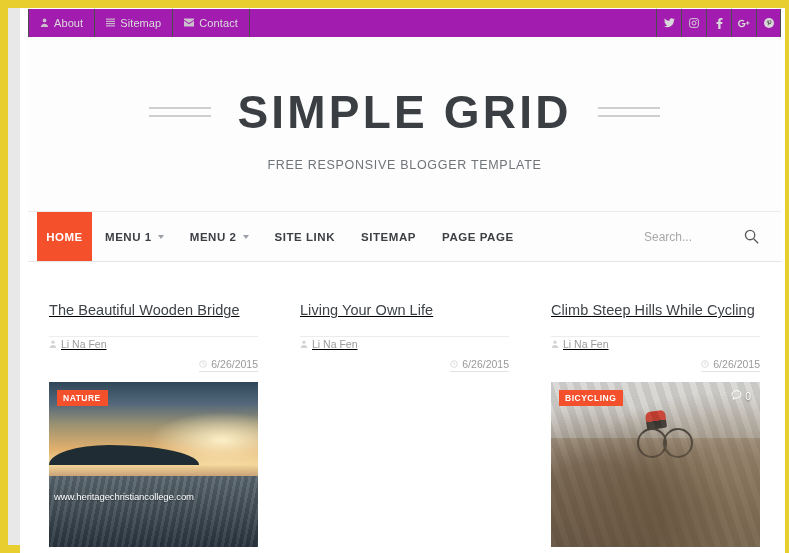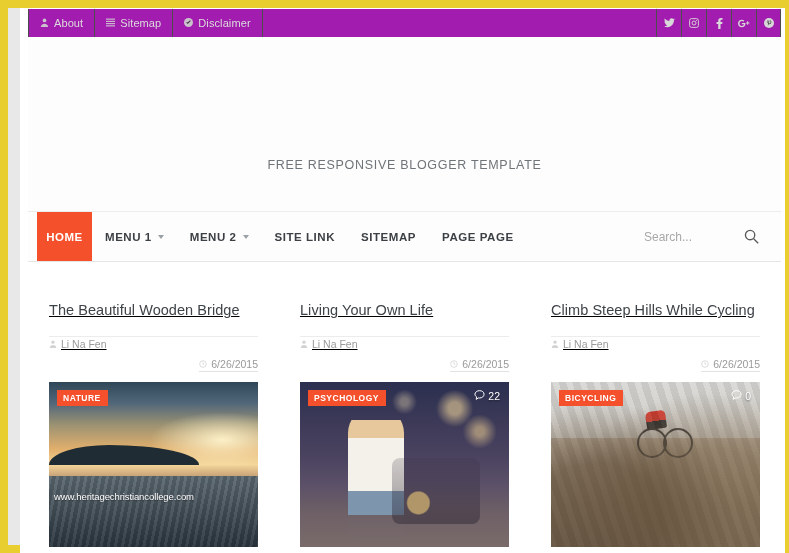--- a/index.html
+++ b/index.html
@@ -397,30 +397,30 @@
             <svg width="9" height="9" viewBox="0 0 16 16" fill="#cfcfcf">
                 <rect y="1" width="16" height="2"></rect>
                 <rect y="5" width="16" height="2"></rect>
                 <rect y="9" width="16" height="2"></rect>
                 <rect y="13" width="16" height="2"></rect>
               </svg>
           </span>
           <span>Sitemap</span>
         </a>
 
-
         <a class="topnav-item">
           <span class="ti">
-            <svg width="9" height="9" viewBox="0 0 16 16" fill="#cfcfcf">
-                <circle cx="8" cy="8" r="8"></circle>
-                <path d="M4 8.2l2.6 2.6L12 5.4l-1.3-1.3-4.1 4.1-1.3-1.3z" fill="#3a3a3a"></path>
+            <svg width="10" height="9" viewBox="0 0 18 14" fill="#cfcfcf">
+                <path d="M0 0h18v2L9 8 0 2z"></path>
+                <path d="M0 4l9 6 9-6v10H0z"></path>
               </svg>
           </span>
-          <span>Disclaimer</span>
-        </a>
+          <span>Contact</span>
+        </a>
+
       </nav>
 
       <div id="topbar-spacer"></div>
 
       <div class="social">
         <a class="social-item">
           <svg width="11" height="10" viewBox="0 0 20 17" fill="#d8d8d8">
               <path d="M20 2c-.7.3-1.5.5-2.4.6.9-.5 1.5-1.3 1.8-2.3-.8.5-1.7.8-2.6 1C16 .5 15 0 13.8 0c-2.2 0-4 1.8-4 4.1 0 .3 0 .6.1.9C6.6 4.8 3.5 3.1 1.4.5c-.4.6-.6 1.3-.6 2.1 0 1.4.7 2.7 1.8 3.4-.7 0-1.3-.2-1.8-.5v.1c0 2 1.4 3.6 3.2 4-.3.1-.7.1-1.1.1-.3 0-.5 0-.8-.1.5 1.6 2 2.8 3.8 2.8-1.4 1.1-3.1 1.8-5 1.8H0c1.8 1.2 4 1.8 6.3 1.8 7.5 0 11.7-6.4 11.7-12v-.5c.8-.6 1.5-1.3 2-2.2z"></path>
             </svg>
         </a>
@@ -445,20 +445,31 @@
         <a class="social-item">
           <svg width="10" height="10" viewBox="0 0 16 16" fill="#d8d8d8">
               <circle cx="8" cy="8" r="8"></circle>
               <path d="M8.3 3.3C5.9 3.3 4.6 4.9 4.6 6.4c0 .7.4 1.6 1 1.9.1 0 .2 0 .2-.1l.1-.5c0-.1 0-.2-.1-.3-.2-.3-.4-.8-.4-1.3 0-1.3 1-2.5 2.7-2.5 1.5 0 2.5.9 2.5 2.2 0 1.6-.7 2.9-1.7 2.9-.6 0-1-.5-.9-1.1.2-.7.5-1.4.5-1.9 0-.4-.2-.8-.7-.8-.6 0-1 .6-1 1.4 0 .5.2.8.2.8l-.7 2.8c-.2.8 0 1.9 0 2 0 .1.1.1.1 0 .1-.1.7-.8.9-1.6l.3-1.2c.2.4.7.7 1.3.7 1.7 0 2.9-1.6 2.9-3.7 0-1.6-1.4-3.1-3.5-3.1z" fill="#3a3a3a"></path>
             </svg>
         </a>
       </div>
     </div>
 
     <header id="masthead">
+      <div id="brand-row">
+        <span class="deco">
+            <span></span>
+            <span></span>
+          </span>
+        <h1 id="site-title">SIMPLE GRID</h1>
+        <span class="deco">
+            <span></span>
+            <span></span>
+          </span>
+      </div>
       <div id="site-tagline">FREE RESPONSIVE BLOGGER TEMPLATE</div>
     </header>
 
     <nav id="mainnav">
       <div id="menu">
 
         <a class="menu-item first active">
           <span>HOME</span>
         </a>
 
@@ -548,35 +559,20 @@
             <span>Li Na Fen</span>
           </span>
           <span class="meta-date">
             <span class="mini-icon">
               <svg width="8" height="8" viewBox="0 0 16 16" fill="none" stroke="#b0b0b0" stroke-width="1.6">
                   <circle cx="8" cy="8" r="6.6"></circle>
                   <path d="M8 4.3V8l2.6 1.6"></path>
                 </svg>
             </span>
             <span>6/26/2015</span>
-          </span>
-        </div>
-        <div class="thumb">
-          <div class="img-city">
-            <div class="person"></div>
-              <div class="bike"></div>
-          </div>
-          <span class="badge">PSYCHOLOGY</span>
-          <span class="comments">
-            <span>
-              <svg width="11" height="10" viewBox="0 0 16 15" fill="none" stroke="#ffffff" stroke-width="1.5">
-                  <path d="M8 1C4.2 1 1.2 3.4 1.2 6.3c0 1.7 1 3.2 2.6 4.2L3 14l3.5-2.1c.5.1 1 .1 1.5.1 3.8 0 6.8-2.4 6.8-5.7S11.8 1 8 1z"></path>
-                </svg>
-            </span>
-            <span>22</span>
           </span>
         </div>
       </article>
 
       <article class="col">
         <h2 class="post-title">Climb Steep Hills While Cycling</h2>
         <div class="meta">
           <span class="meta-author">
             <span class="mini-icon">
               <svg width="8" height="8" viewBox="0 0 16 16" fill="#b0b0b0">

